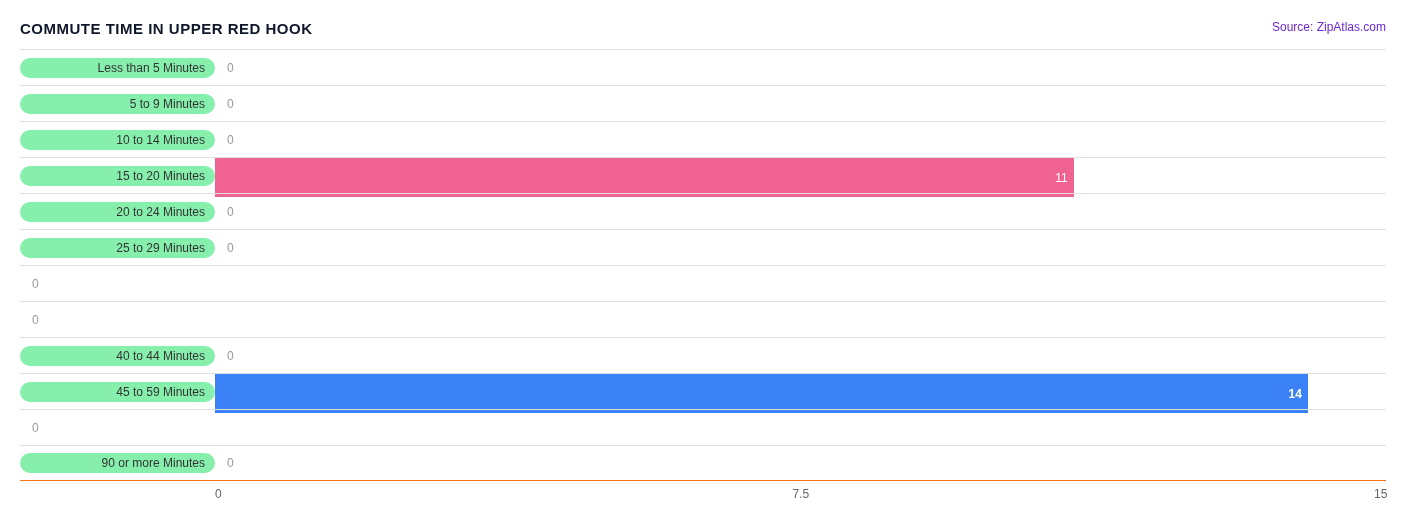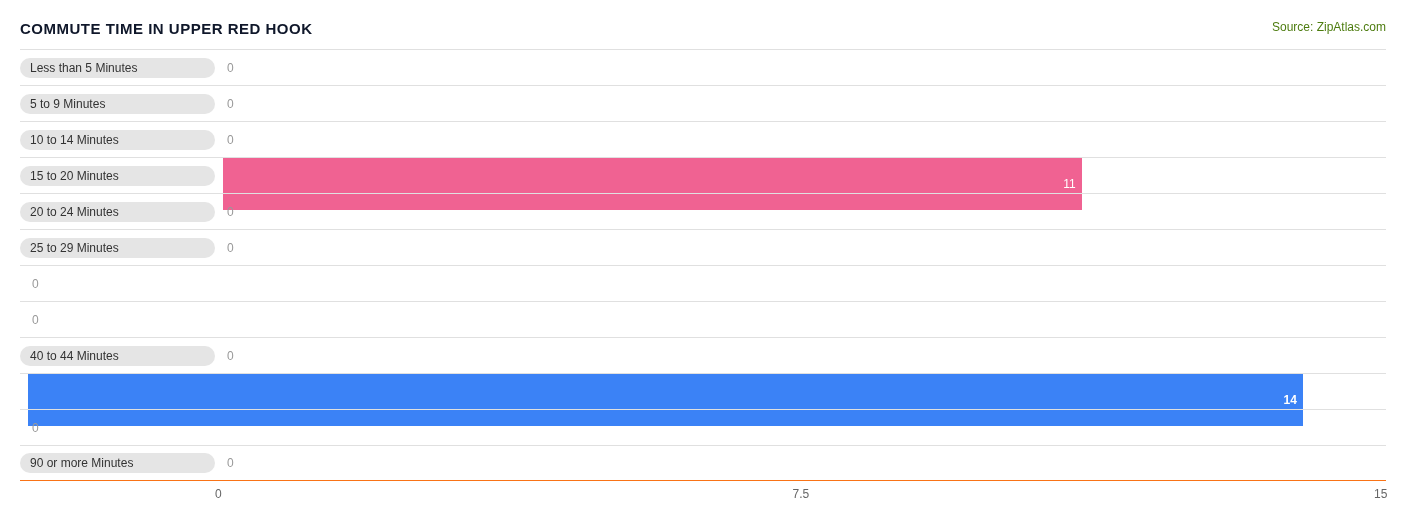--- a/index.html
+++ b/index.html
@@ -23,60 +23,60 @@
     }
     .chart-title {
       font-size: 15px;
       font-weight: bold;
       color: #0f172a;
       letter-spacing: 0.5px;
       text-transform: uppercase;
     }
     .chart-source {
       font-size: 12px;
-      color: #4d7c0f;
+      color: #6d28d9;
     }
     .chart-area {
       position: relative;
       width: 100%;
     }
     .bar-row {
       display: flex;
       align-items: center;
       height: 36px;
       border-top: 1px solid #e0e0e0;
       position: relative;
     }
     .bar-row:last-of-type {
       border-bottom: 1px solid #f97316;
     }
     .bar-label {
       width: 195px;
       min-width: 195px;
       font-size: 12px;
       color: #333;
-      background: #e5e5e5;
+      background: #86efac;
       border-radius: 12px;
       padding: 3px 10px;
-      text-align: left;
+      text-align: right;
       z-index: 2;
       position: relative;
     }
     .bar-track {
       flex: 1;
       height: 100%;
       position: relative;
       display: flex;
       align-items: center;
     }
     .bar-fill {
-      height: 52px;
+      height: 39px;
       background: #f06292;
       position: absolute;
-      left: 8px;
+      left: 0;
       top: 0;
       display: flex;
       align-items: center;
       justify-content: flex-end;
     }
     .bar-value-zero {
       font-size: 12px;
       color: #999;
       margin-left: 8px;
       position: absolute;
@@ -157,20 +157,21 @@
             <span class="bar-value-zero">0</span>
           </div>
         </div>
         <div class="bar-row">
           <div class="bar-label">40 to 44 Minutes</div>
           <div class="bar-track">
             <span class="bar-value-zero">0</span>
           </div>
         </div>
         <div class="bar-row">
+          <div class="bar-label">45 to 59 Minutes</div>
           <div class="bar-track">
             <div class="bar-fill" style="width: 93.33%; background: #3b82f6; font-weight: bold;">
               <span class="bar-value-nonzero">14</span>
             </div>
           </div>
         </div>
         <div class="bar-row">
           <div class="bar-track">
             <span class="bar-value-zero">0</span>
           </div>

